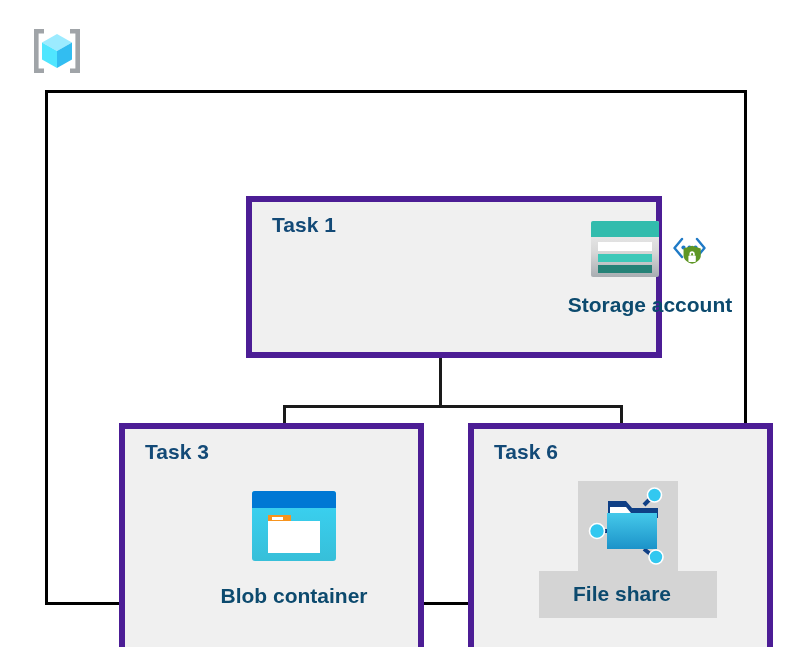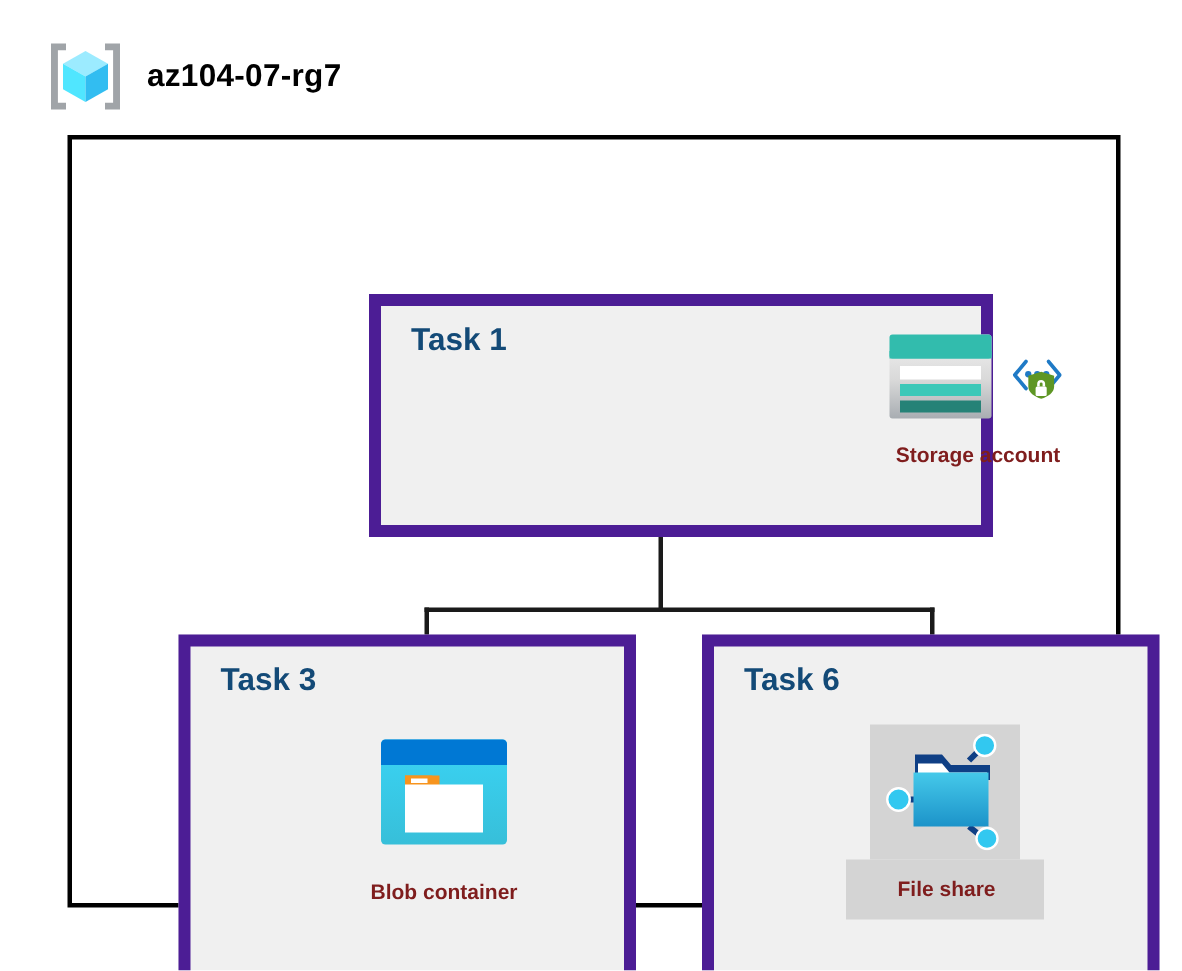--- a/index.html
+++ b/index.html
@@ -50,21 +50,21 @@
     height: 515px;
     border: 3px solid #000000;
     background: #ffffff;
     box-sizing: border-box;
   }
 
   
   .task-box {
     position: absolute;
     background: #f0f0f0;
-    border: 8px solid #4c1d95;
+    border: 6px solid #4c1d95;
     box-sizing: border-box;
   }
   .task-1 { left: 198px; top: 103px; width: 416px; height: 162px; }
   .task-2 { left: 71px;  top: 330px; width: 305px; height: 243px; }
   .task-3 { left: 420px; top: 330px; width: 305px; height: 243px; }
 
   .task-label {
     position: absolute;
     left: 20px;
     top: 11px;
@@ -80,23 +80,23 @@
     display: flex;
     flex-direction: column;
     align-items: center;
   }
   .resource-icons {
     display: flex;
     align-items: center;
     gap: 6px;
   }
   .resource-label {
-    font-size: 14px;
+    font-size: 21px;
     font-weight: bold;
-    color: #7f1d1d;
+    color: #0c4a6e;
     white-space: nowrap;
     line-height: 1;
   }
 
   
   .res-storage { left: 298px; top: 18px; width: 200px; }
   .res-storage .resource-label { margin-top: 16px; }
 
   
   .res-blob { left: 68px; top: 58px; width: 202px; }
@@ -104,21 +104,21 @@
 
   
   .res-fileshare { left: 55px; top: 52px; width: 198px; }
   .res-fileshare .icon-highlight {
     background: #d4d4d4;
     padding: 6px 8px;
   }
   .res-fileshare .resource-label {
     background: #d4d4d4;
     margin-top: 0;
-    padding: 12px 32px 14px 34px;
+    padding: 12px 46px 14px 34px;
   }
 
   
   .icon-storage   { width: 70px; height: 58px; display: block; }
   .icon-endpoint  { width: 45px; height: 45px; display: block; }
   .icon-blob      { width: 88px; height: 78px; display: block; }
   .icon-fileshare { width: 84px; height: 78px; display: block; }
 
   
   .conn {
@@ -143,21 +143,20 @@
 
         <path d="M40 3 L50 3 L50 47 L40 47 L40 42.5 L45.4 42.5 L45.4 7.5 L40 7.5 Z" fill="#a0a4a8"></path>
 
         <path d="M27 8 L42 16.5 L27 25 L12 16.5 Z" fill="#9cebff"></path>
 
         <path d="M12 16.5 L27 25 L27 42 L12 33.5 Z" fill="#50e6ff"></path>
 
         <path d="M42 16.5 L42 33.5 L27 42 L27 25 Z" fill="#32bdf1"></path>
       </svg>
     </span>
-    <span class="rg-title">az104-07-rg7</span>
   </div>
 
   <div class="rg-box">
 
     <div class="conn conn-v-top"></div>
     <div class="conn conn-h-main"></div>
     <div class="conn conn-v-left"></div>
     <div class="conn conn-v-right"></div>
 
     <div class="task-box task-1">

